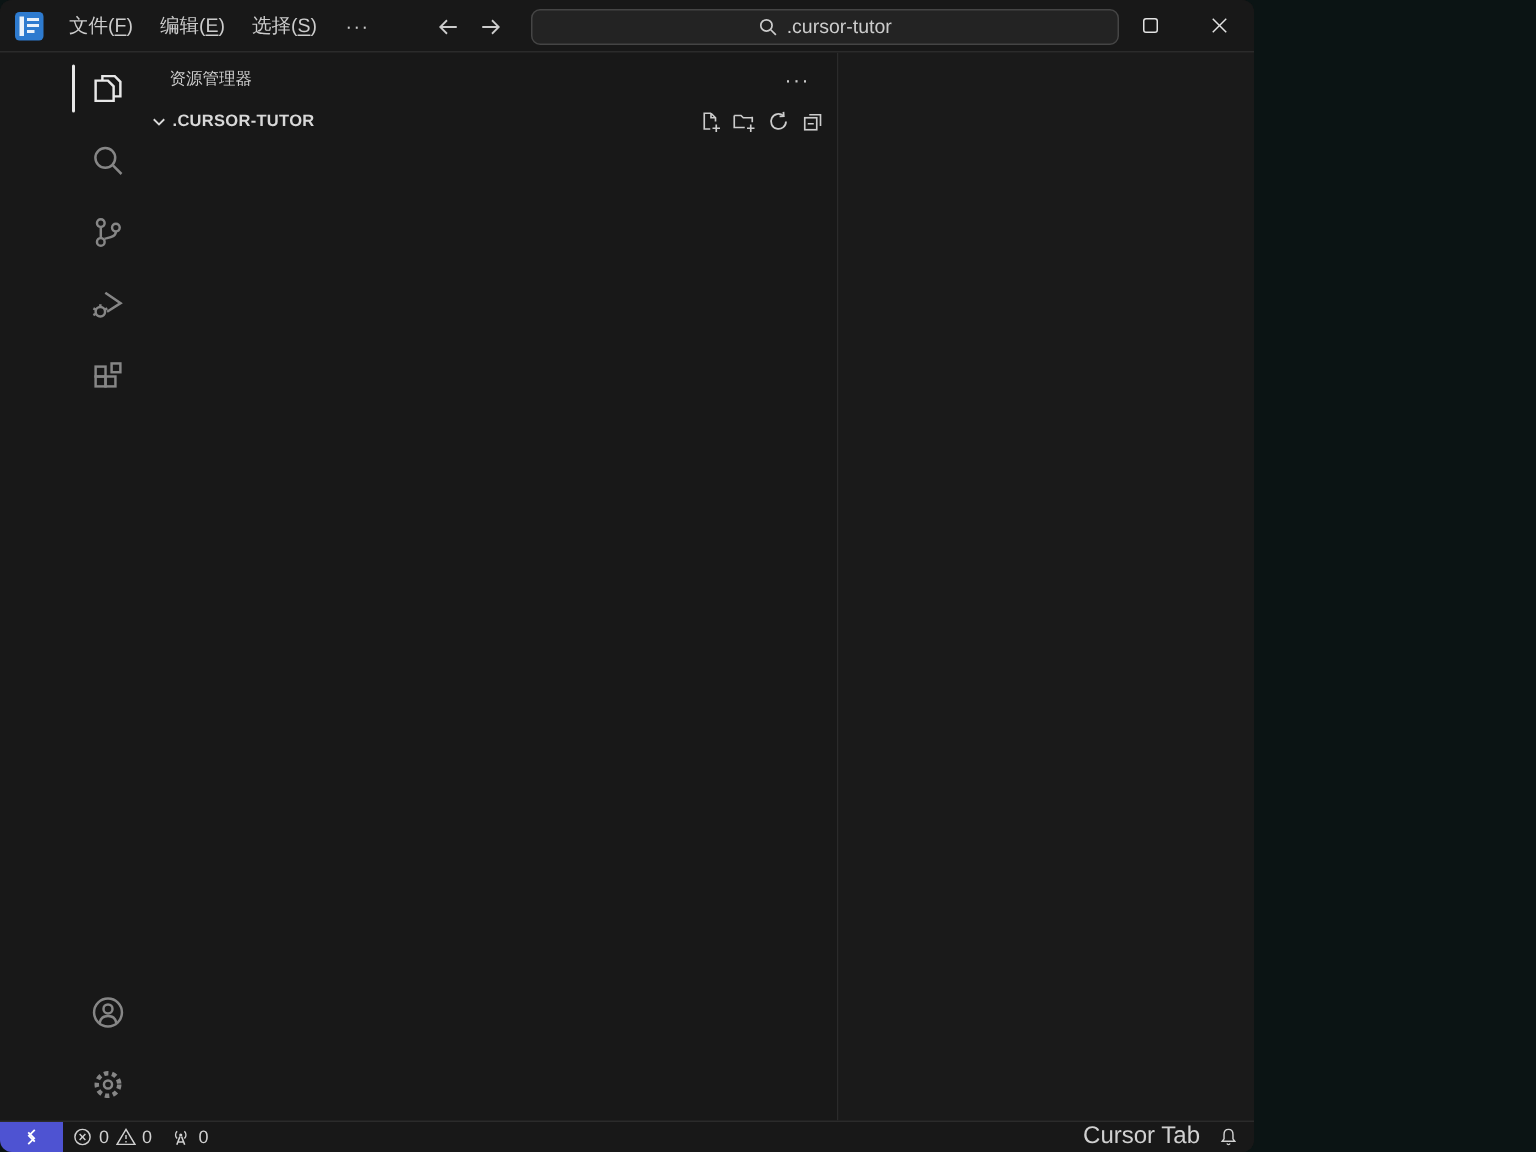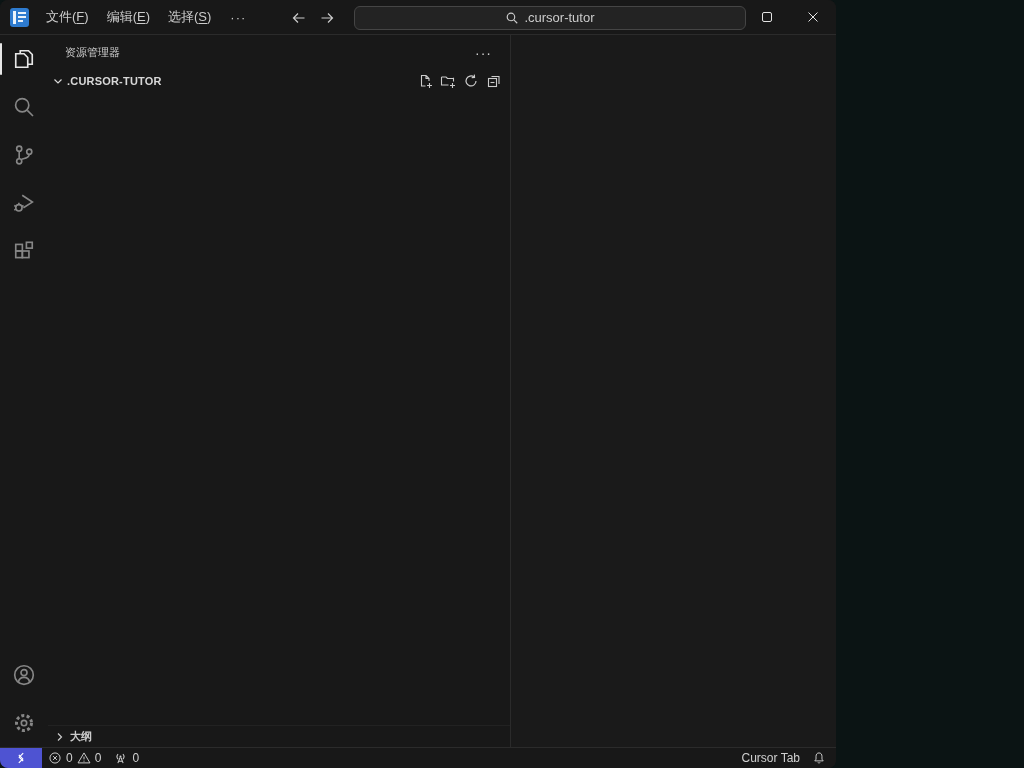--- a/index.html
+++ b/index.html
@@ -25,21 +25,21 @@
   .menu-key{text-decoration:underline;text-underline-offset:2px;}
   .menu-more{font-size:13px;color:var(--text);padding:4px 10px;letter-spacing:1px;}
   .nav-search{position:absolute;left:288px;top:0;height:35px;display:flex;align-items:center;}
   .nav-btn{width:22px;height:22px;margin-right:6px;display:flex;align-items:center;justify-content:center;color:var(--text);}
   .searchbox{width:392px;height:24px;margin-left:10px;background:#232323;border:1px solid #454545;border-radius:6px;display:flex;align-items:center;justify-content:center;font-size:13px;color:var(--text);gap:5px;}
   .tb-right{margin-left:auto;display:flex;align-items:center;height:100%;}
   .layout-btn{width:27px;height:27px;display:flex;align-items:center;justify-content:center;color:var(--text);}
   .win-btn{width:46px;height:100%;display:flex;align-items:center;justify-content:center;color:#e3e3e3;}
 
   
-  .main{flex:1 1 auto;display:flex;min-height:0;}
+  .main{flex:1 1 auto;display:flex;min-height:0;margin-left:48px;}
   .activitybar{width:48px;flex:0 0 48px;background:var(--sidebar-bg);display:flex;flex-direction:column;align-items:stretch;}
   .act-item{height:48px;display:flex;align-items:center;justify-content:center;color:#868686;position:relative;}
   .act-item.active{color:#e7e7e7;}
   .act-item.active::before{content:"";position:absolute;left:0;top:8px;bottom:8px;width:2px;background:#e7e7e7;border-radius:1px;}
   .act-spacer{flex:1;}
 
   .sidebar{width:463px;flex:0 0 463px;background:var(--sidebar-bg);border-right:1px solid var(--border);display:flex;flex-direction:column;min-height:0;}
   .sb-header{height:35px;flex:0 0 35px;display:flex;align-items:center;padding:0 14px 0 17px;font-size:11px;color:var(--text);}
   .sb-header-title{flex:1;white-space:nowrap;overflow:hidden;}
   .sb-more{color:var(--text);font-size:14px;letter-spacing:1px;padding:2px 4px;border-radius:4px;}
@@ -50,21 +50,21 @@
   .sb-section{height:22px;flex:0 0 22px;display:flex;align-items:center;padding-left:4px;font-size:11px;font-weight:bold;color:var(--text);border-top:1px solid #222222;}
   .sb-section .label{margin-left:2px;}
   .editor{flex:1 1 auto;background:var(--editor-bg);}
 
   
   .statusbar{height:21px;flex:0 0 21px;background:var(--statusbar-bg);border-top:1px solid var(--border);display:flex;align-items:center;font-size:12px;color:#d0d0d0;}
   .remote{width:42px;height:100%;background:var(--remote-bg);display:flex;align-items:center;justify-content:center;color:#fff;}
   .sb-item{display:flex;align-items:center;gap:4px;padding:0 6px;height:100%;}
   .sb-item .num{font-size:12px;}
   .sb-right{margin-left:auto;display:flex;align-items:center;height:100%;}
-  .cursor-tab{padding:0 10px;font-size:12px;}
+  .cursor-tab{padding:0 10px;font-size:16px;}
   .bell-item{padding:0 10px 0 2px;display:flex;align-items:center;height:100%;}
 </style>
 </head>
 <body>
 
 <div class="window">
 
   <div class="titlebar">
     <div class="app-icon">
       <div class="bar"></div>
@@ -265,28 +265,20 @@
           <span class="ic">
             <svg width="16" height="16" viewBox="0 0 16 16" fill="none" stroke="currentColor" stroke-width="1.1">
                 <path d="M5.5 3.5 H13 V11"></path>
                 <rect x="2.5" y="5.5" width="8" height="8"></rect>
                 <line x1="4.5" y1="9.5" x2="8.5" y2="9.5"></line>
               </svg>
           </span>
         </span>
       </div>
       <div class="tree-empty"></div>
-      <div class="sb-section">
-        <span class="ic">
-          <svg width="16" height="16" viewBox="0 0 16 16" fill="none" stroke="currentColor" stroke-width="1.2">
-              <path d="M6 4.5 L9.5 8 L6 11.5"></path>
-            </svg>
-        </span>
-        <span class="label">大纲</span>
-      </div>
     </div>
 
     <div class="editor"></div>
   </div>
 
   <div class="statusbar">
     <div class="remote">
       <span class="ic">
         <svg width="14" height="14" viewBox="0 0 16 16" fill="none" stroke="currentColor" stroke-width="1.4">
             <path d="M10.5 2.5 L6 7 L10.5 11.5"></path>

